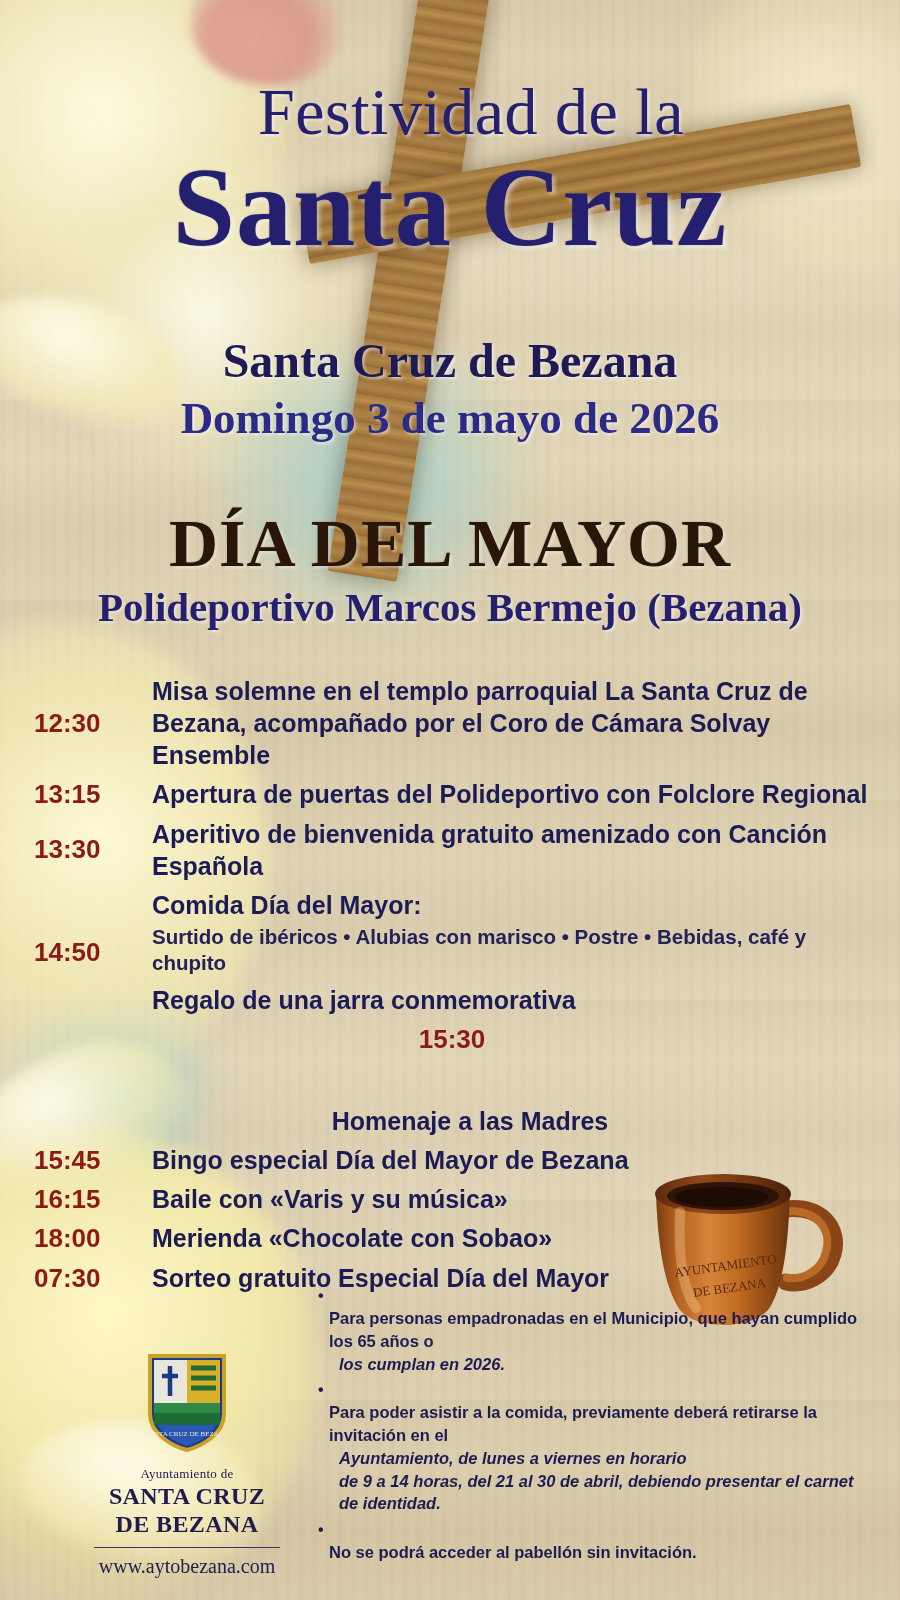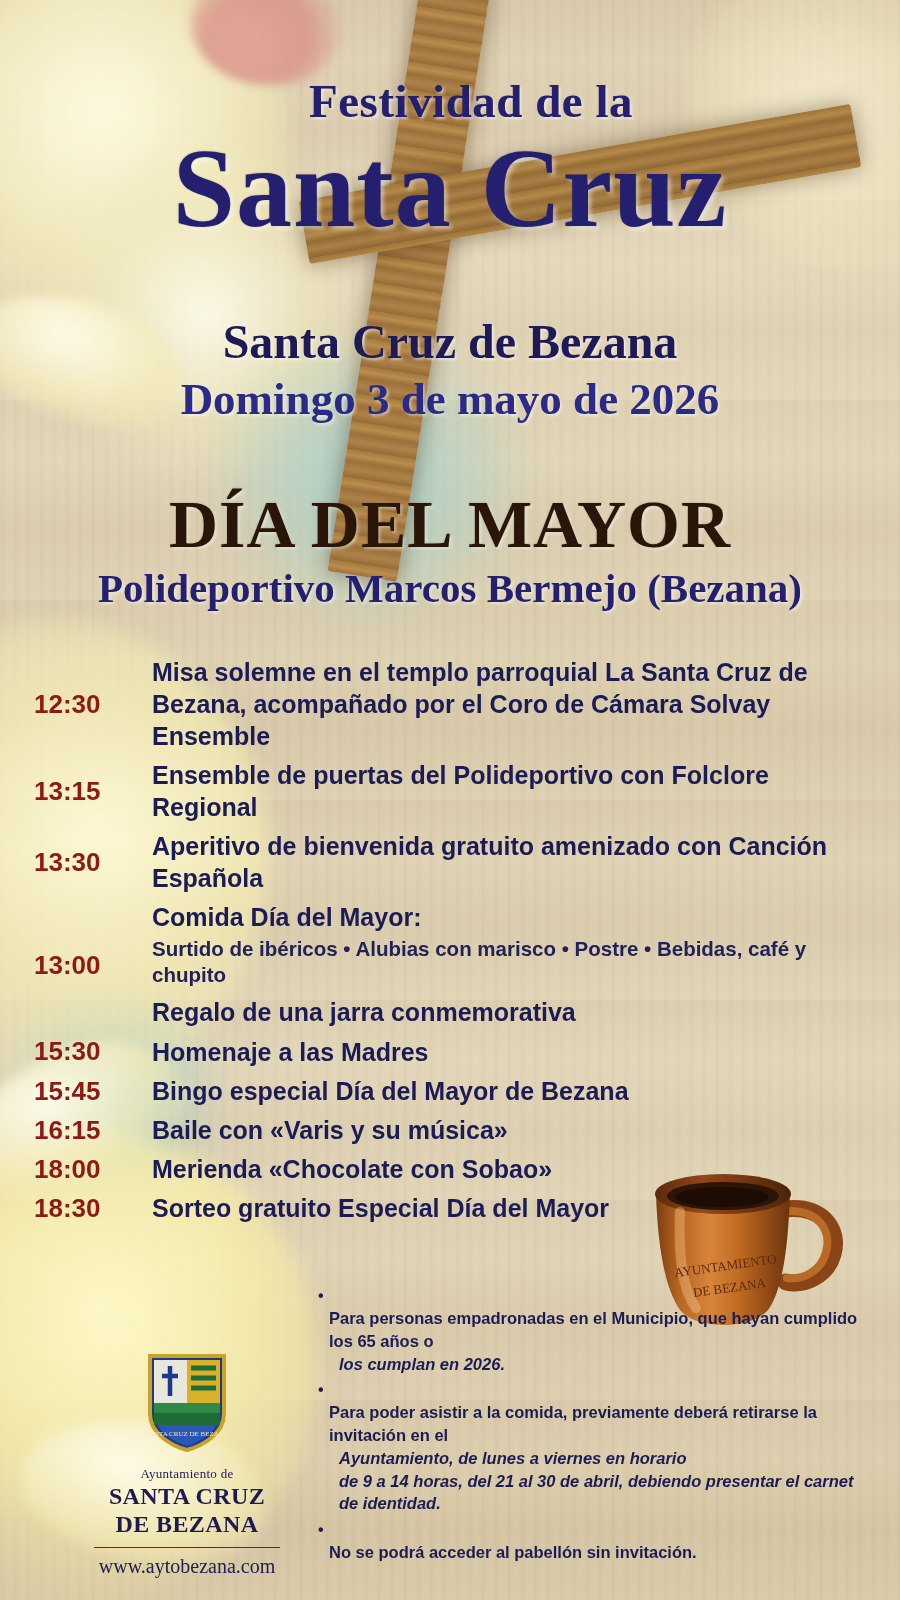--- a/index.html
+++ b/index.html
@@ -109,22 +109,22 @@
 
   
   .head-wrap {
     position: relative;
     z-index: 5;
     text-align: center;
     padding-top: 78px;
   }
   .t-festividad {
     font-family: "Liberation Serif", serif;
-    font-weight: bold;
-    font-size: 47px;
+    font-weight: normal;
+    font-size: 66px;
     line-height: 1.02;
     color: #241f6e;
     letter-spacing: 0.5px;
     text-shadow: 2px 2px 3px rgba(255,255,255,0.55), 0 0 1px rgba(0,0,0,0.25);
     padding-left: 42px;
   }
   .t-santacruz {
     font-family: "Liberation Serif", serif;
     font-weight: bold;
     font-size: 112px;
@@ -313,59 +313,59 @@
 
   <div class="programme">
 
     <div class="prow">
       <div class="ptime">12:30</div>
       <div class="pdesc">Misa solemne en el templo parroquial La Santa Cruz de Bezana, acompañado por el Coro de Cámara Solvay Ensemble</div>
     </div>
 
     <div class="prow">
       <div class="ptime">13:15</div>
-      <div class="pdesc">Ensemble de puertas del Polideportivo con Folclore Regional</div>
+      <div class="pdesc">Apertura de puertas del Polideportivo con Folclore Regional</div>
     </div>
 
     <div class="prow">
       <div class="ptime">13:30</div>
       <div class="pdesc">Aperitivo de bienvenida gratuito amenizado con Canción Española</div>
     </div>
 
     <div class="prow">
-      <div class="ptime">13:00</div>
+      <div class="ptime">14:50</div>
       <div style="flex:1 1 auto;">
         <div class="pdesc">Comida Día del Mayor:</div>
         <div class="pdesc small">Surtido de ibéricos • Alubias con marisco • Postre • Bebidas, café y chupito</div>
         <div class="pdesc cont" style="margin-top:8px;">Regalo de una jarra conmemorativa</div>
       </div>
     </div>
 
-    <div class="prow" style="margin-top:6px;">
+    <div class="prow" style="margin-top:6px;flex-direction:column;">
       <div class="ptime">15:30</div>
       <div class="pdesc">Homenaje a las Madres</div>
     </div>
 
     <div class="prow">
       <div class="ptime">15:45</div>
       <div class="pdesc">Bingo especial Día del Mayor de Bezana</div>
     </div>
 
     <div class="prow">
       <div class="ptime">16:15</div>
       <div class="pdesc">Baile con «Varis y su música»</div>
     </div>
 
     <div class="prow">
       <div class="ptime">18:00</div>
       <div class="pdesc">Merienda «Chocolate con Sobao»</div>
     </div>
 
     <div class="prow">
-      <div class="ptime">18:30</div>
+      <div class="ptime">07:30</div>
       <div class="pdesc">Sorteo gratuito Especial Día del Mayor</div>
     </div>
   </div>
 
   <svg class="jug" viewBox="0 0 235 185">
     <defs>
       <linearGradient id="jugBody" x1="0" y1="0" x2="1" y2="0">
         <stop offset="0%" stop-color="#7b3c12"></stop>
         <stop offset="16%" stop-color="#b5631f"></stop>
         <stop offset="40%" stop-color="#d7853a"></stop>

